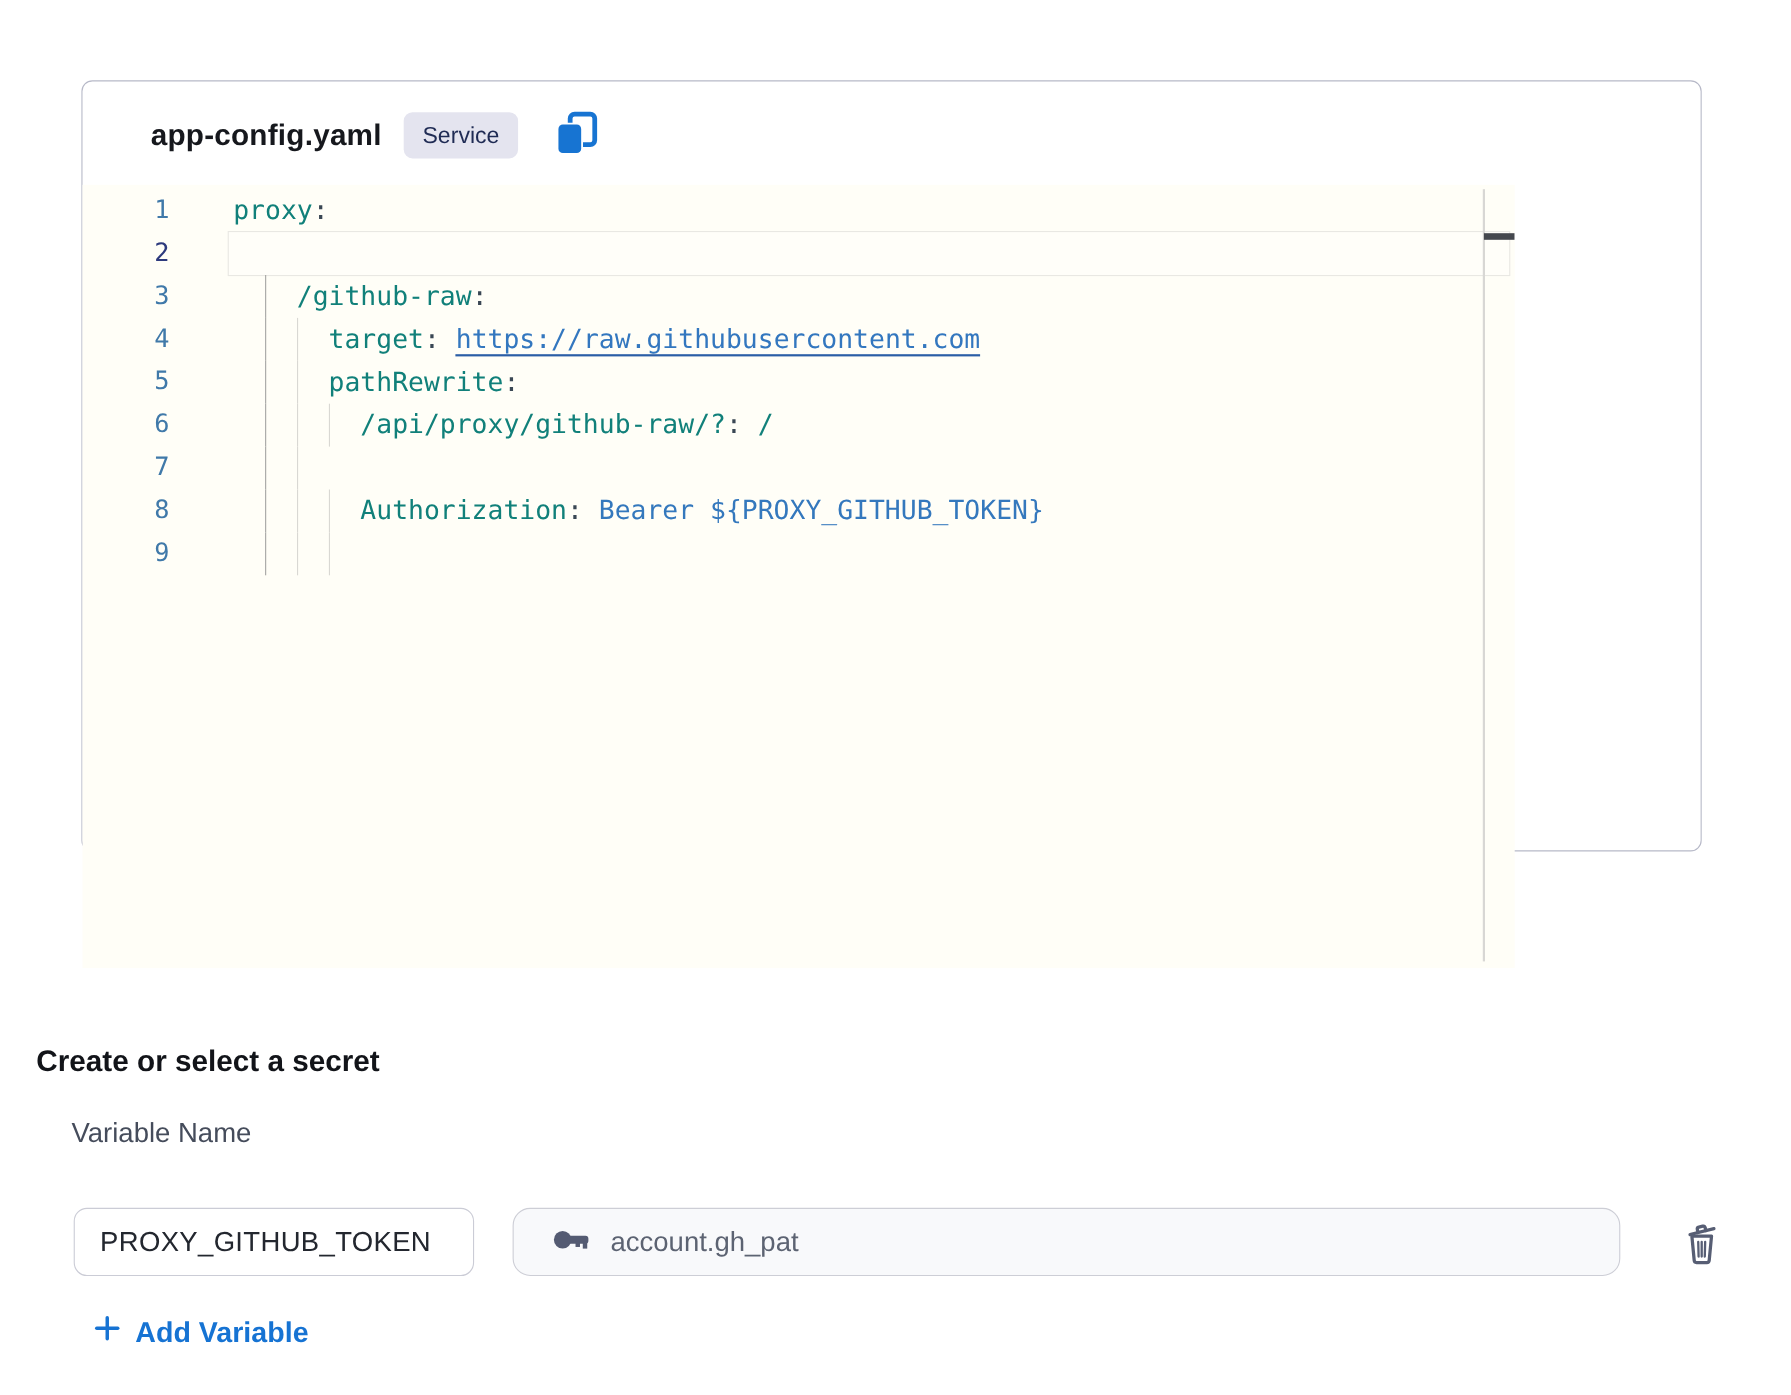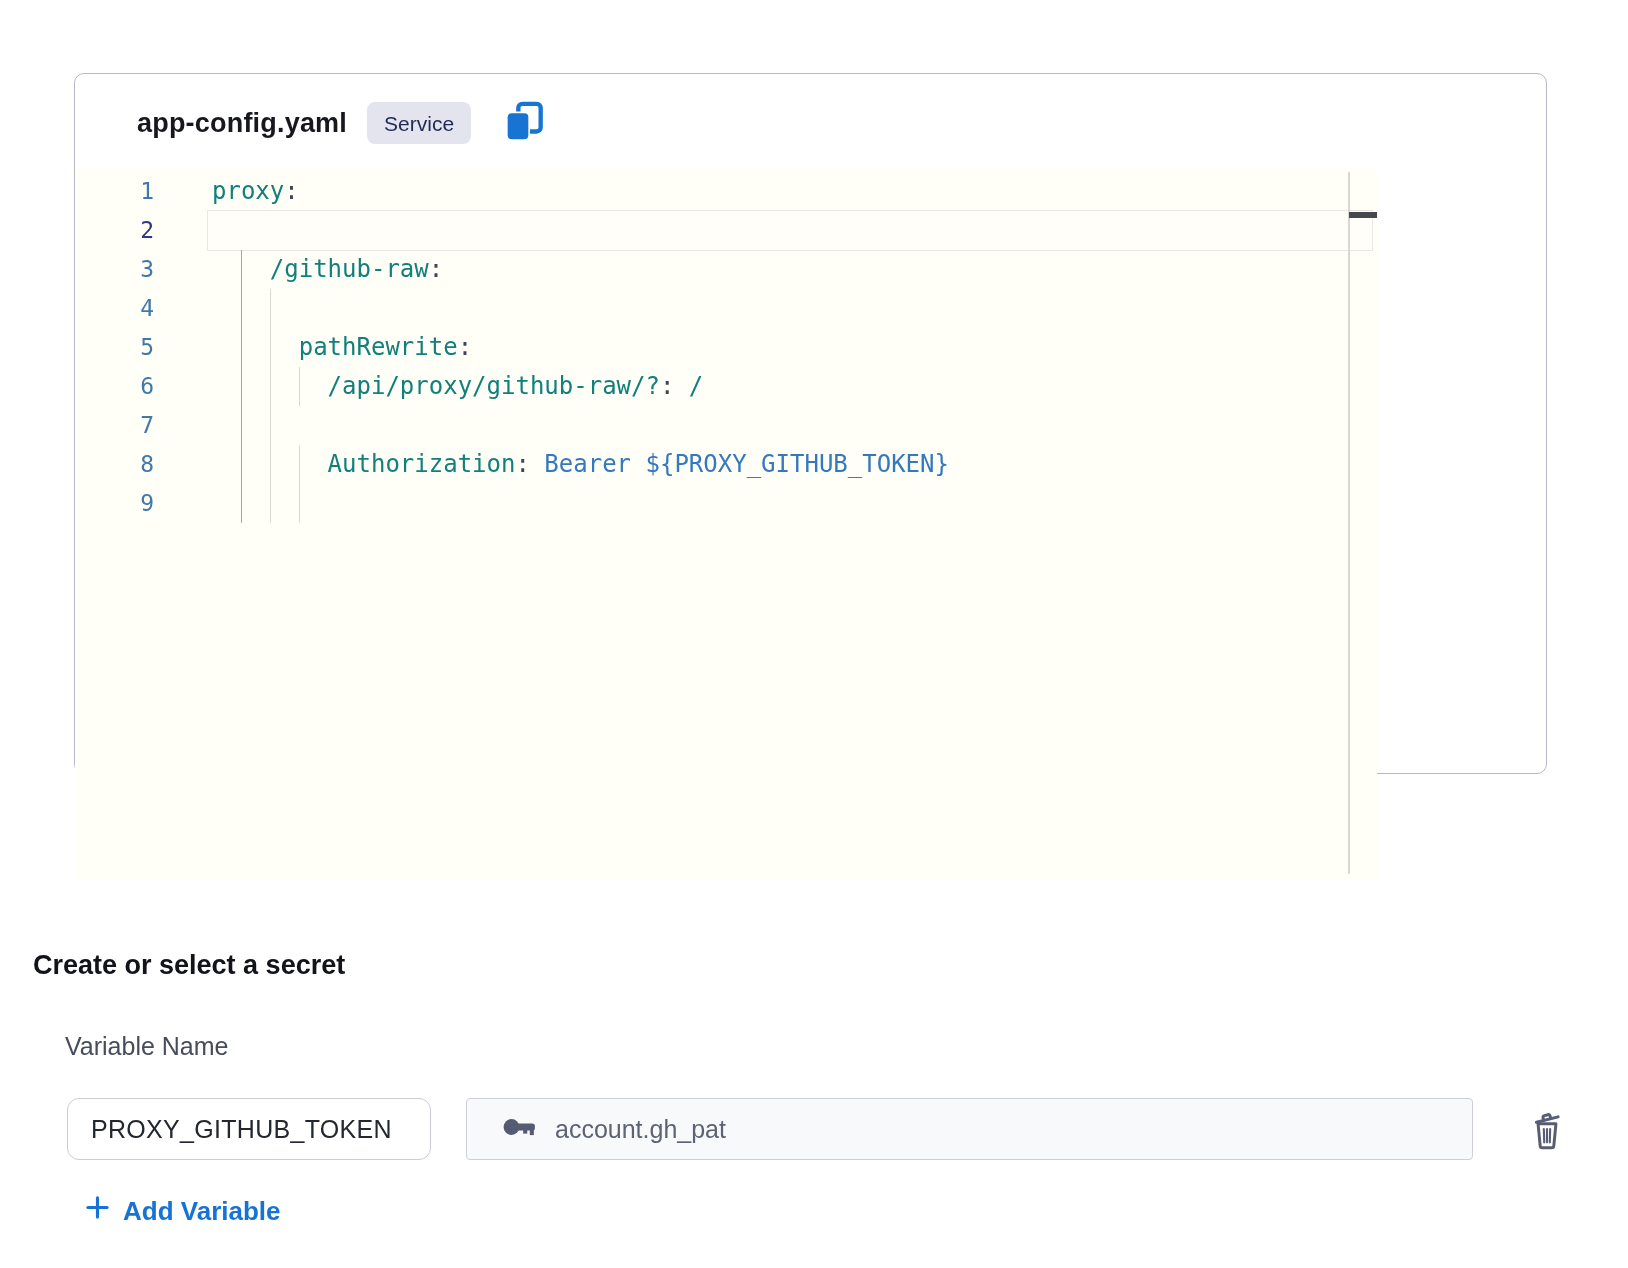--- a/index.html
+++ b/index.html
@@ -48,30 +48,30 @@
   .tk-key   { color:#11807a; }
   .tk-punc  { color:#3a4754; }
   .tk-value { color:#3478bd; }
   .tk-link  { color:#3377bf; border-bottom:2px solid #2b5ea6; cursor:pointer; }
 
   .scroll-line   { position:absolute; left:1273px; top:4px; bottom:6px; width:1.5px; background:#d8d7d4; }
   .scroll-marker { position:absolute; left:1274px; top:44px; width:28px; height:6px; background:#45484e; }
 
   
   .section-title { position:absolute; left:33px; top:950px; font-size:27px; font-weight:700; color:#121419; }
-  .var-label     { position:absolute; left:65px; top:1016px; font-size:25px; color:#454c5b;margin-top:16px; }
+  .var-label     { position:absolute; left:65px; top:1016px; font-size:25px; color:#454c5b; }
   .var-input {
     position:absolute; left:67px; top:1098px; width:364px; height:62px;
     border:1.5px solid #cbccd6; border-radius:12px; background:#ffffff;
     font-family:"Liberation Sans",sans-serif; font-size:25px; color:#23272f;
     padding:0 14px 0 23px; letter-spacing:.3px;
   }
   .secret-select {
     position:absolute; left:466px; top:1098px; width:1007px; height:62px;
-    border:1.5px solid #cdced6; border-radius:4px; background:#f8f9fb;
+    border:1.5px solid #cdced6; border-radius:16px; background:#f8f9fb;
     display:flex; align-items:center; gap:18px; padding-left:34px; cursor:pointer;
   }
   .secret-text { font-size:25px; color:#5c6372; }
   .trash-btn {
     position:absolute; left:1524px; top:1104px; width:46px; height:50px;
     border:none; background:none; cursor:pointer; display:flex; align-items:center; justify-content:center;
   }
   .add-btn {
     position:absolute; left:84px; top:1194px; display:flex; align-items:center; gap:12px;
     border:none; background:none; cursor:pointer;
@@ -108,20 +108,21 @@
         </div>
         <div class="cm-line">
           <div class="guide g2" style="left: 165.898px;"></div>
           <span class="gutter">3</span>
           <span class="content">    <span class="tk-key">/github-raw</span><span class="tk-punc">:</span></span>
         </div>
         <div class="cm-line">
           <div class="guide g2" style="left: 165.898px;"></div>
           <div class="guide" style="left: 194.796px;"></div>
           <span class="gutter">4</span>
+          <span class="content">      <span class="tk-key">target</span><span class="tk-punc">: </span><span class="tk-link">https://raw.githubusercontent.com</span></span>
         </div>
         <div class="cm-line">
           <div class="guide g2" style="left: 165.898px;"></div>
           <div class="guide" style="left: 194.796px;"></div>
           <span class="gutter">5</span>
           <span class="content">      <span class="tk-key">pathRewrite</span><span class="tk-punc">:</span></span>
         </div>
         <div class="cm-line">
           <div class="guide g2" style="left: 165.898px;"></div>
           <div class="guide" style="left: 194.796px;"></div>

